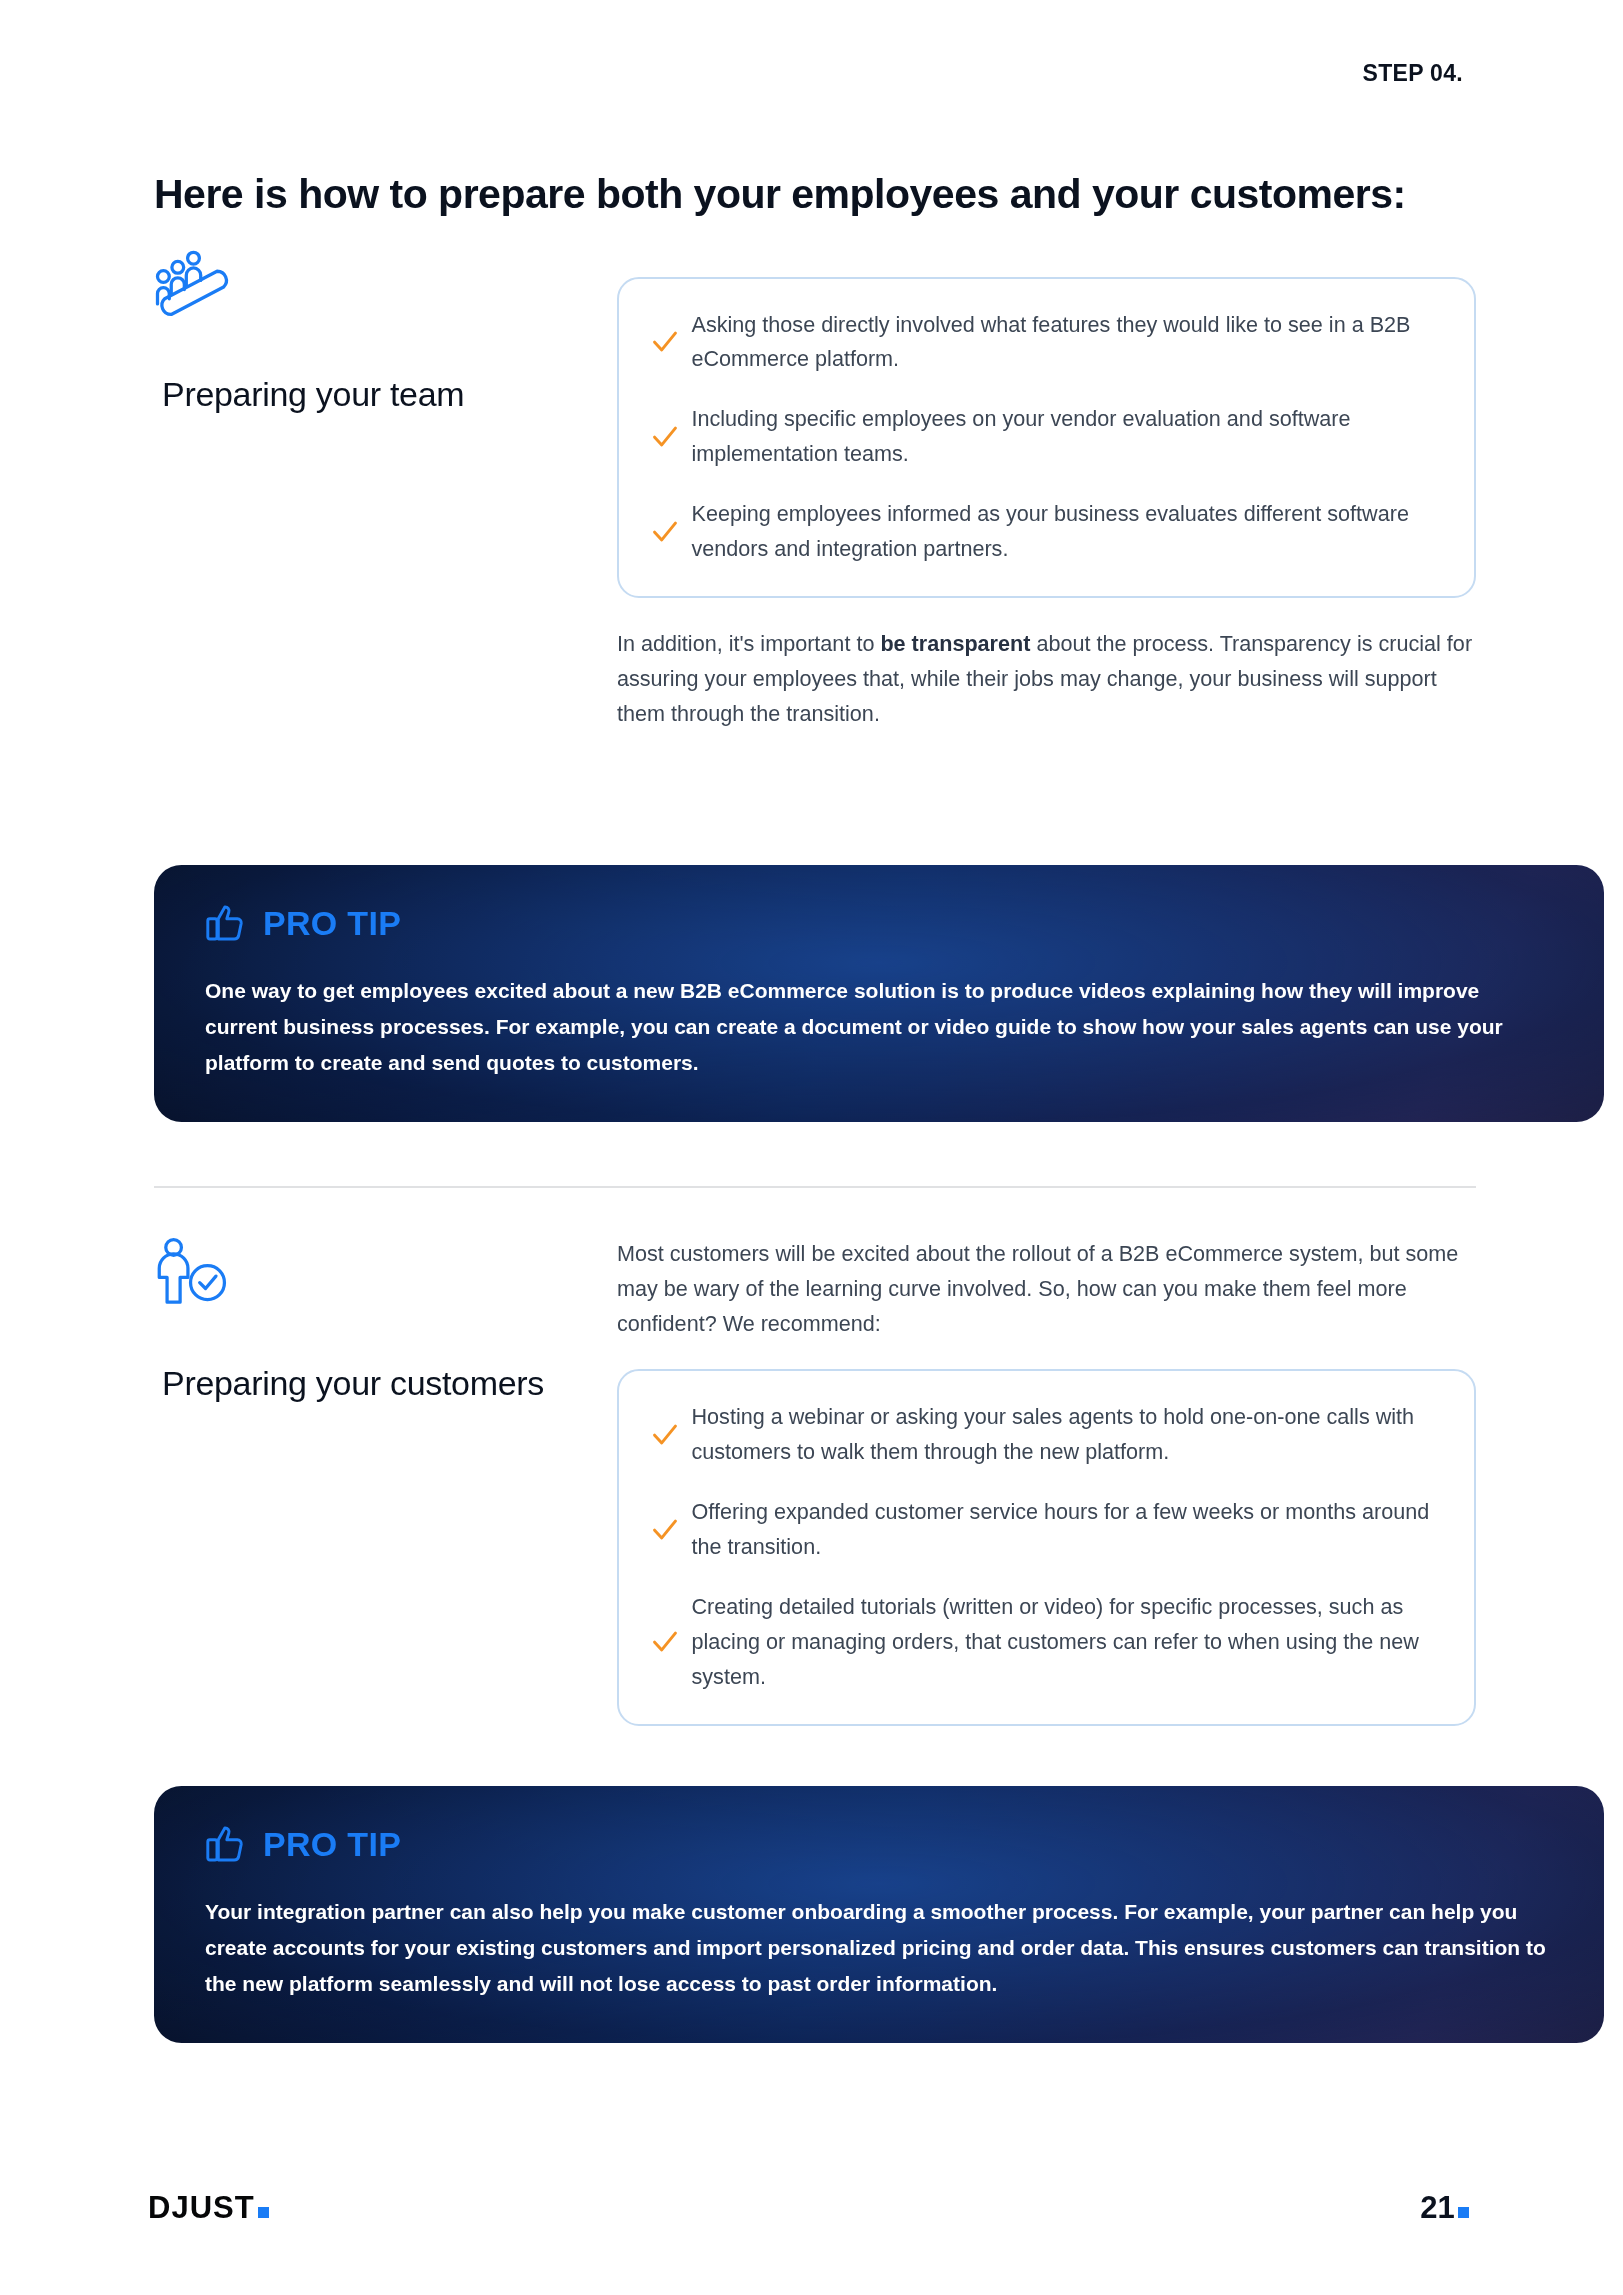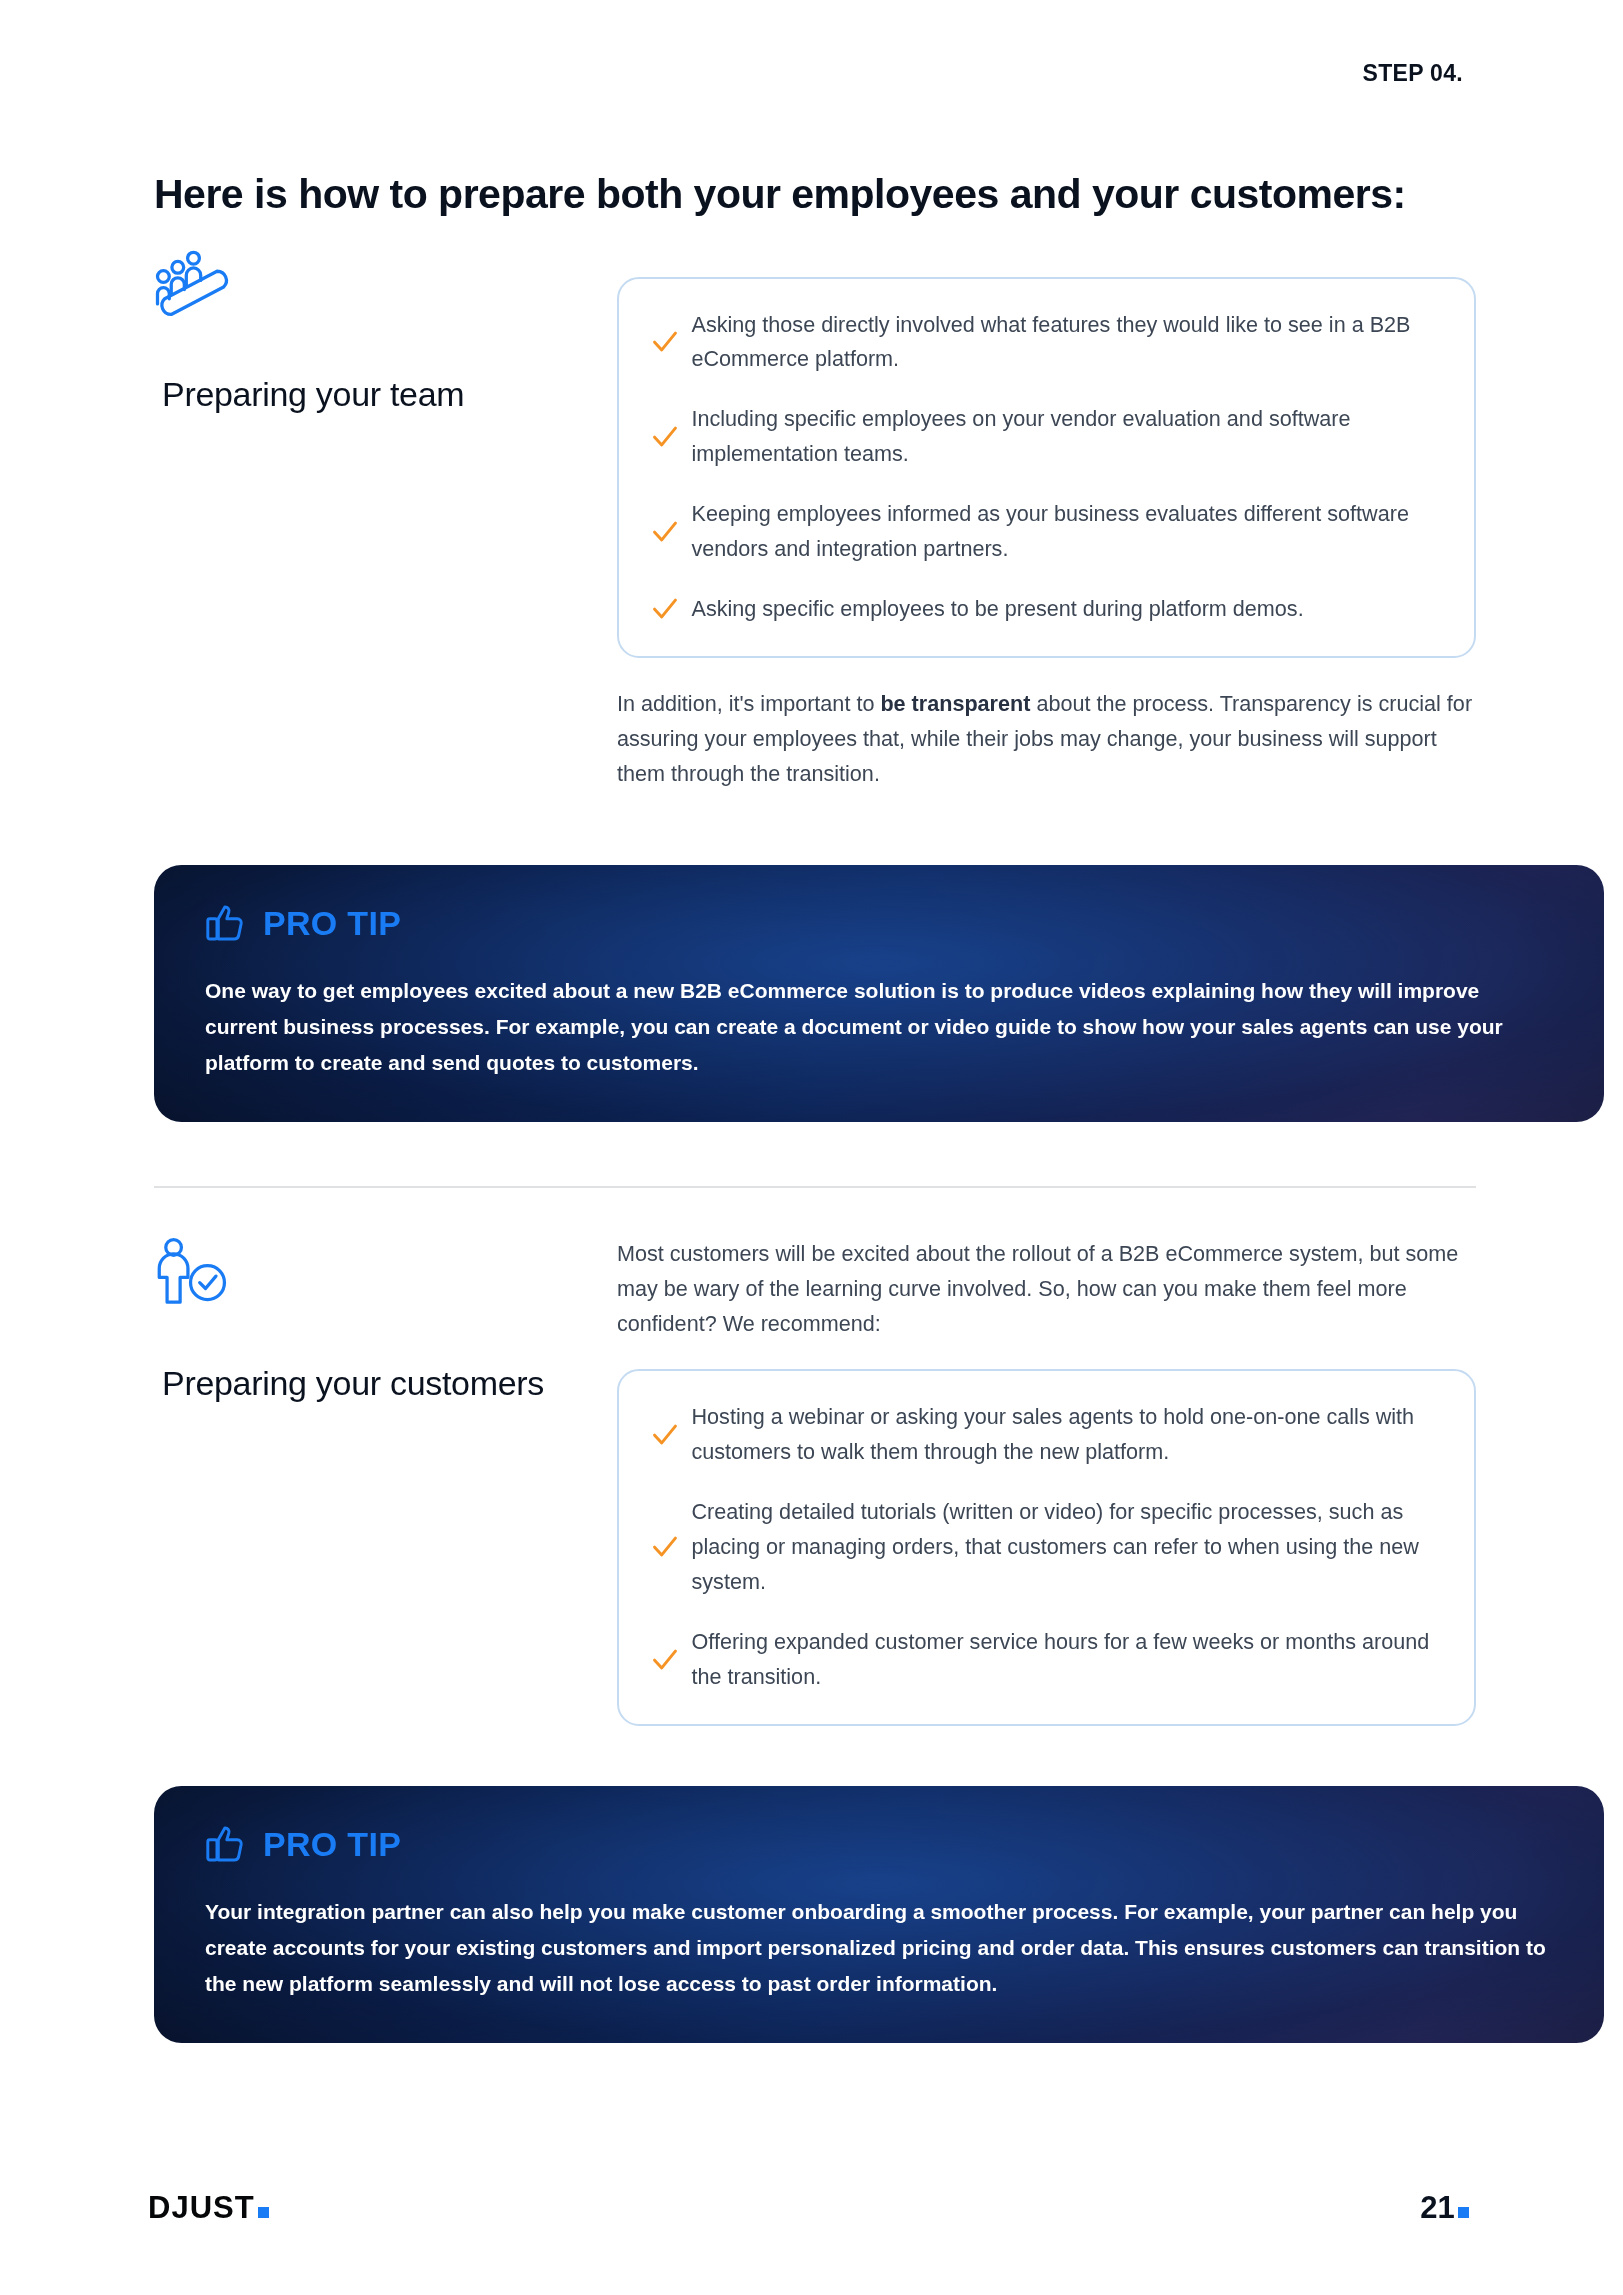--- a/index.html
+++ b/index.html
@@ -234,28 +234,20 @@
           <span class="check-text">Including specific employees on your vendor evaluation and software implementation teams.</span>
         </div>
         <div class="check-item">
           <span class="check-mark">
             <svg width="26" height="23.6" viewBox="0 0 40 36" fill="none" xmlns="http://www.w3.org/2000/svg">
               <path d="M4 17 L15 29 L36 3" stroke="#f59324" stroke-width="4.5" stroke-linecap="round" stroke-linejoin="round"></path>
             </svg>
           </span>
           <span class="check-text">Keeping employees informed as your business evaluates different software vendors and integration partners.</span>
         </div>
-        <div class="check-item">
-          <span class="check-mark">
-            <svg width="26" height="23.6" viewBox="0 0 40 36" fill="none" xmlns="http://www.w3.org/2000/svg">
-              <path d="M4 17 L15 29 L36 3" stroke="#f59324" stroke-width="4.5" stroke-linecap="round" stroke-linejoin="round"></path>
-            </svg>
-          </span>
-          <span class="check-text">Asking specific employees to be present during platform demos.</span>
-        </div>
       </div>
 
       <p class="para" style="margin-top:29px;"><span>In addition, it's important to </span><b>be transparent</b><span> about the process. Transparency is crucial for assuring your employees that, while their jobs may change, your business will support them through the transition.</span></p>
     </div>
   </div>
 
   <div class="protip" style="top:865px;">
     <div class="protip-head">
       <span class="thumb-icon">
         <svg width="41" height="38" viewBox="0 0 62 58" fill="none" xmlns="http://www.w3.org/2000/svg">
@@ -296,29 +288,29 @@
             </svg>
           </span>
           <span class="check-text">Hosting a webinar or asking your sales agents to hold one-on-one calls with customers to walk them through the new platform.</span>
         </div>
         <div class="check-item">
           <span class="check-mark">
             <svg width="26" height="23.6" viewBox="0 0 40 36" fill="none" xmlns="http://www.w3.org/2000/svg">
               <path d="M4 17 L15 29 L36 3" stroke="#f59324" stroke-width="4.5" stroke-linecap="round" stroke-linejoin="round"></path>
             </svg>
           </span>
+          <span class="check-text">Offering expanded customer service hours for a few weeks or months around the transition.</span>
+        </div>
+        <div class="check-item">
+          <span class="check-mark">
+            <svg width="26" height="23.6" viewBox="0 0 40 36" fill="none" xmlns="http://www.w3.org/2000/svg">
+              <path d="M4 17 L15 29 L36 3" stroke="#f59324" stroke-width="4.5" stroke-linecap="round" stroke-linejoin="round"></path>
+            </svg>
+          </span>
           <span class="check-text">Creating detailed tutorials (written or video) for specific processes, such as placing or managing orders, that customers can refer to when using the new system.</span>
-        </div>
-        <div class="check-item">
-          <span class="check-mark">
-            <svg width="26" height="23.6" viewBox="0 0 40 36" fill="none" xmlns="http://www.w3.org/2000/svg">
-              <path d="M4 17 L15 29 L36 3" stroke="#f59324" stroke-width="4.5" stroke-linecap="round" stroke-linejoin="round"></path>
-            </svg>
-          </span>
-          <span class="check-text">Offering expanded customer service hours for a few weeks or months around the transition.</span>
         </div>
       </div>
     </div>
   </div>
 
   <div class="protip" style="top:1786px;">
     <div class="protip-head">
       <span class="thumb-icon">
         <svg width="41" height="38" viewBox="0 0 62 58" fill="none" xmlns="http://www.w3.org/2000/svg">
           <path d="M20 24 L30 6 a6 6 0 0 1 6 8 l-3 10 h16 a6 6 0 0 1 6 7 l-4 19 a7 7 0 0 1 -7 5 H20 Z" stroke="#1a7cf5" stroke-width="4.5" stroke-linejoin="round"></path>

